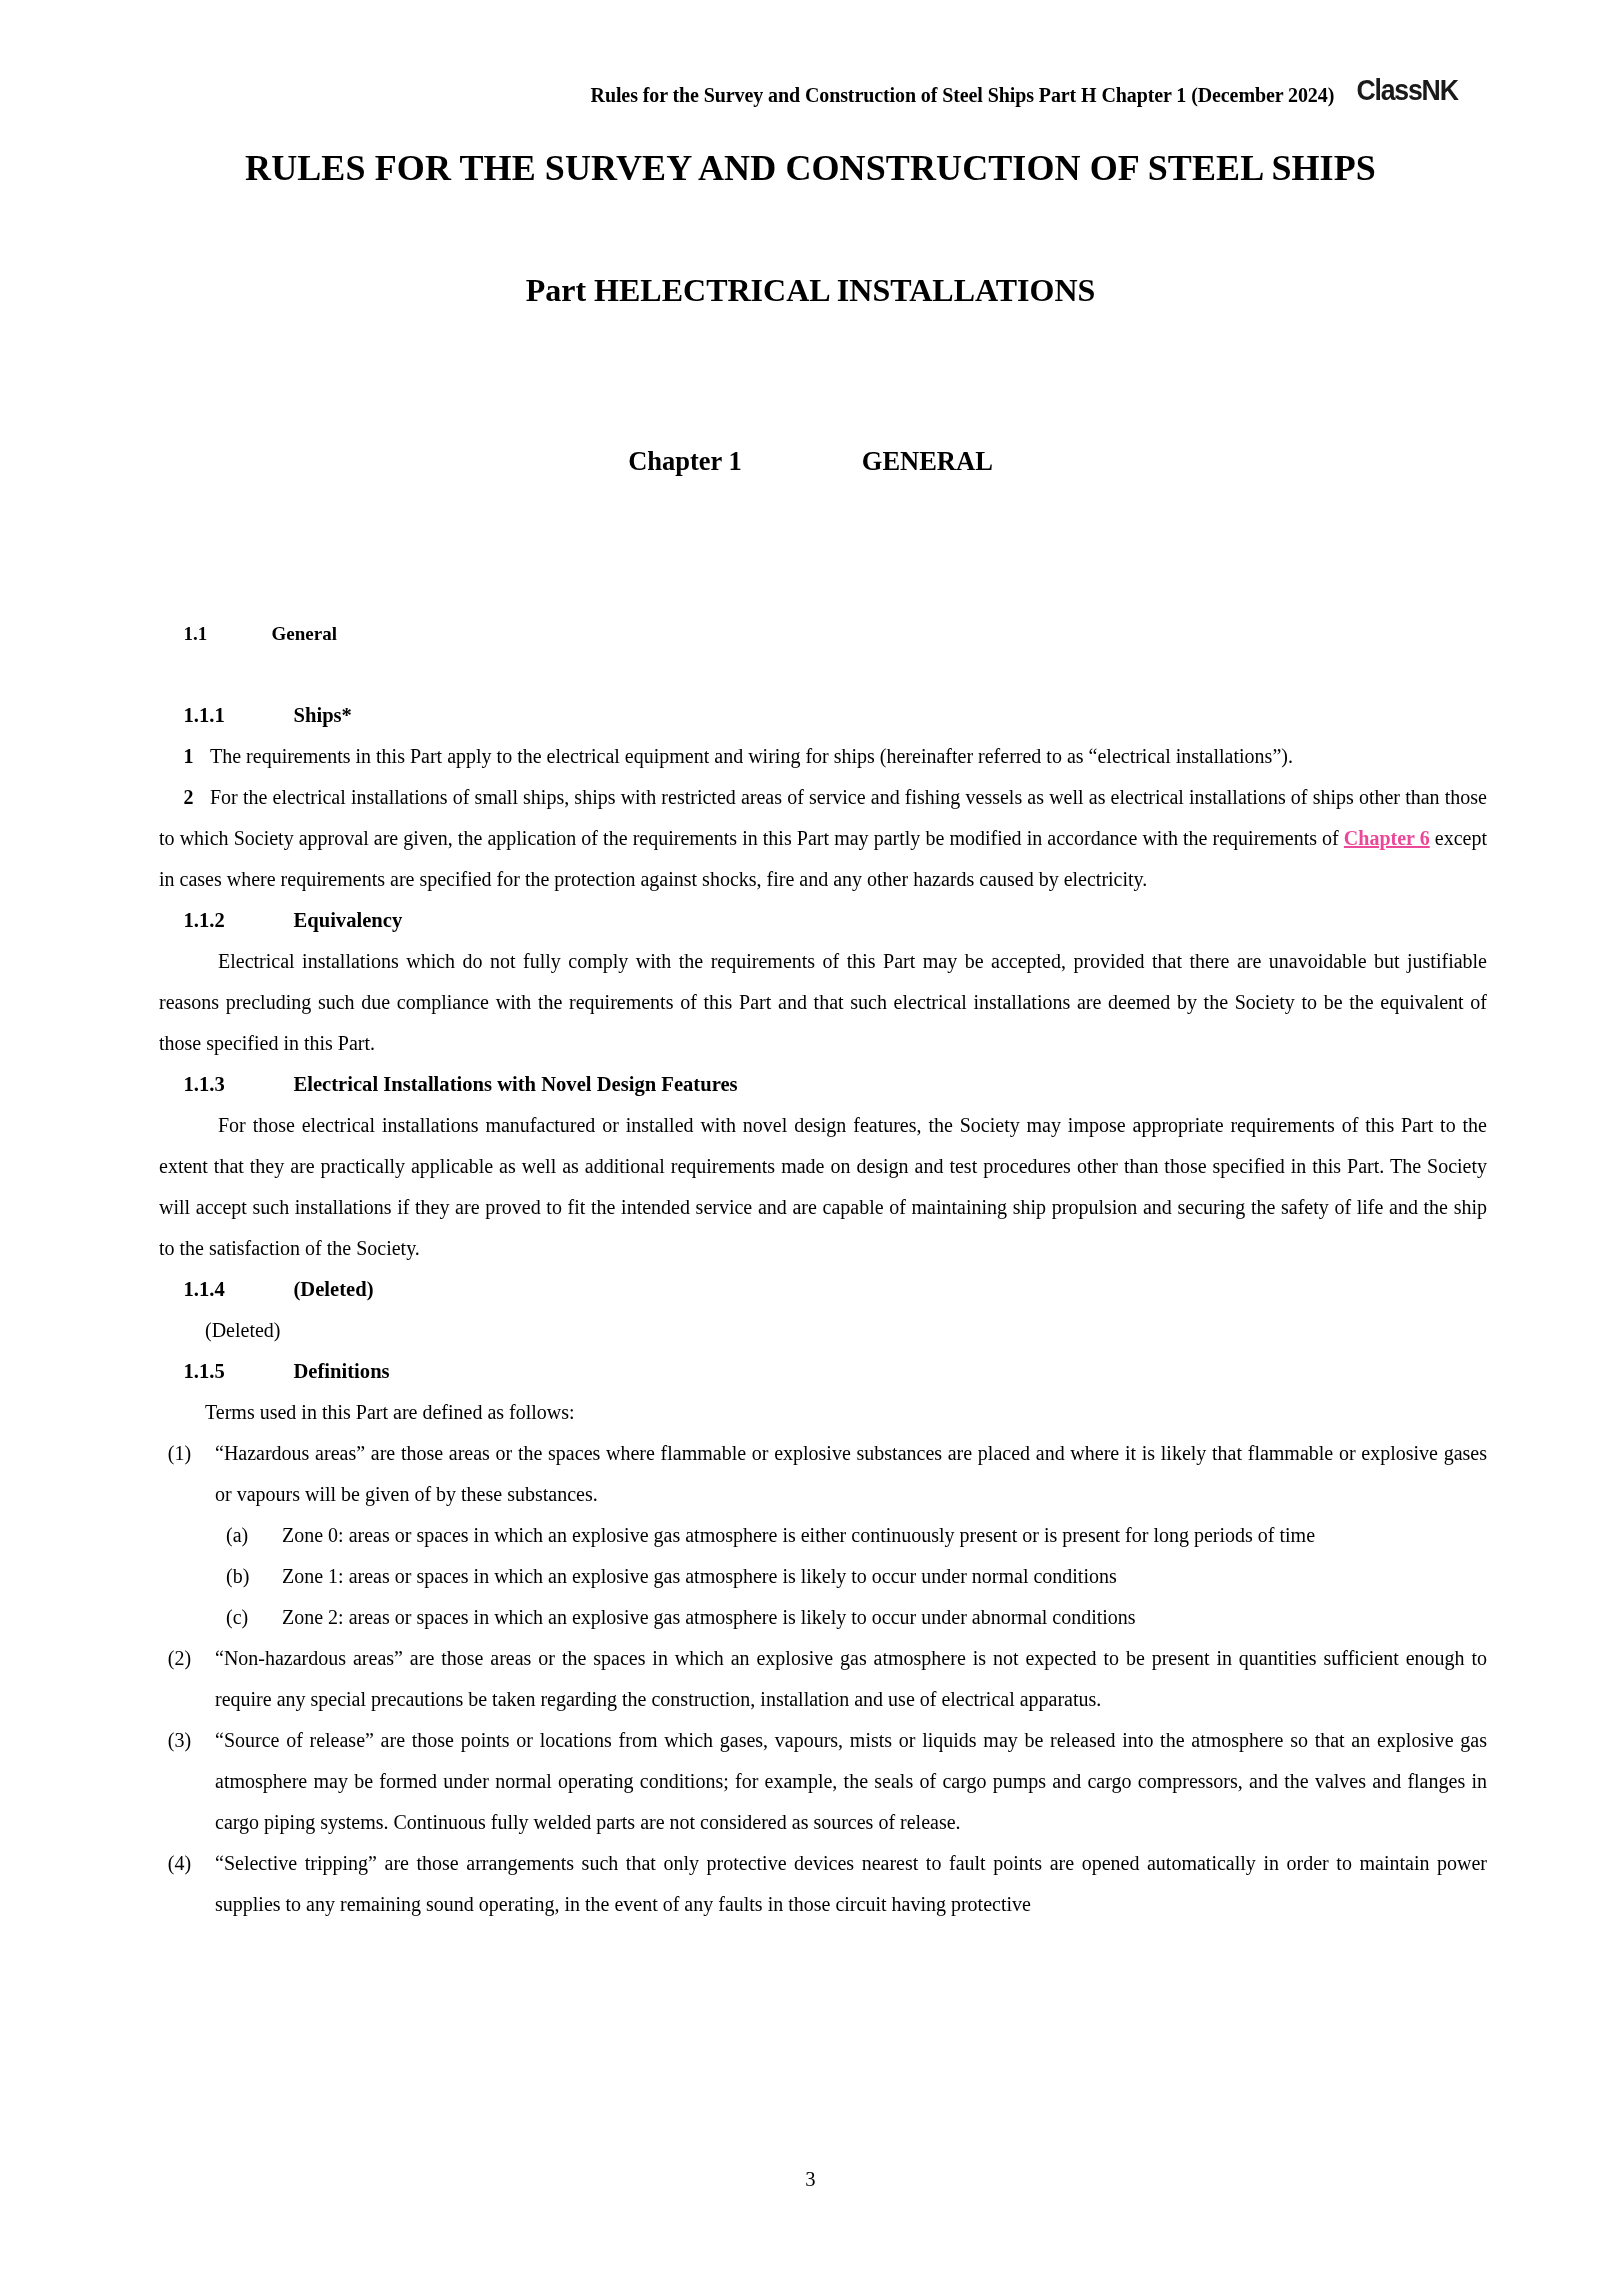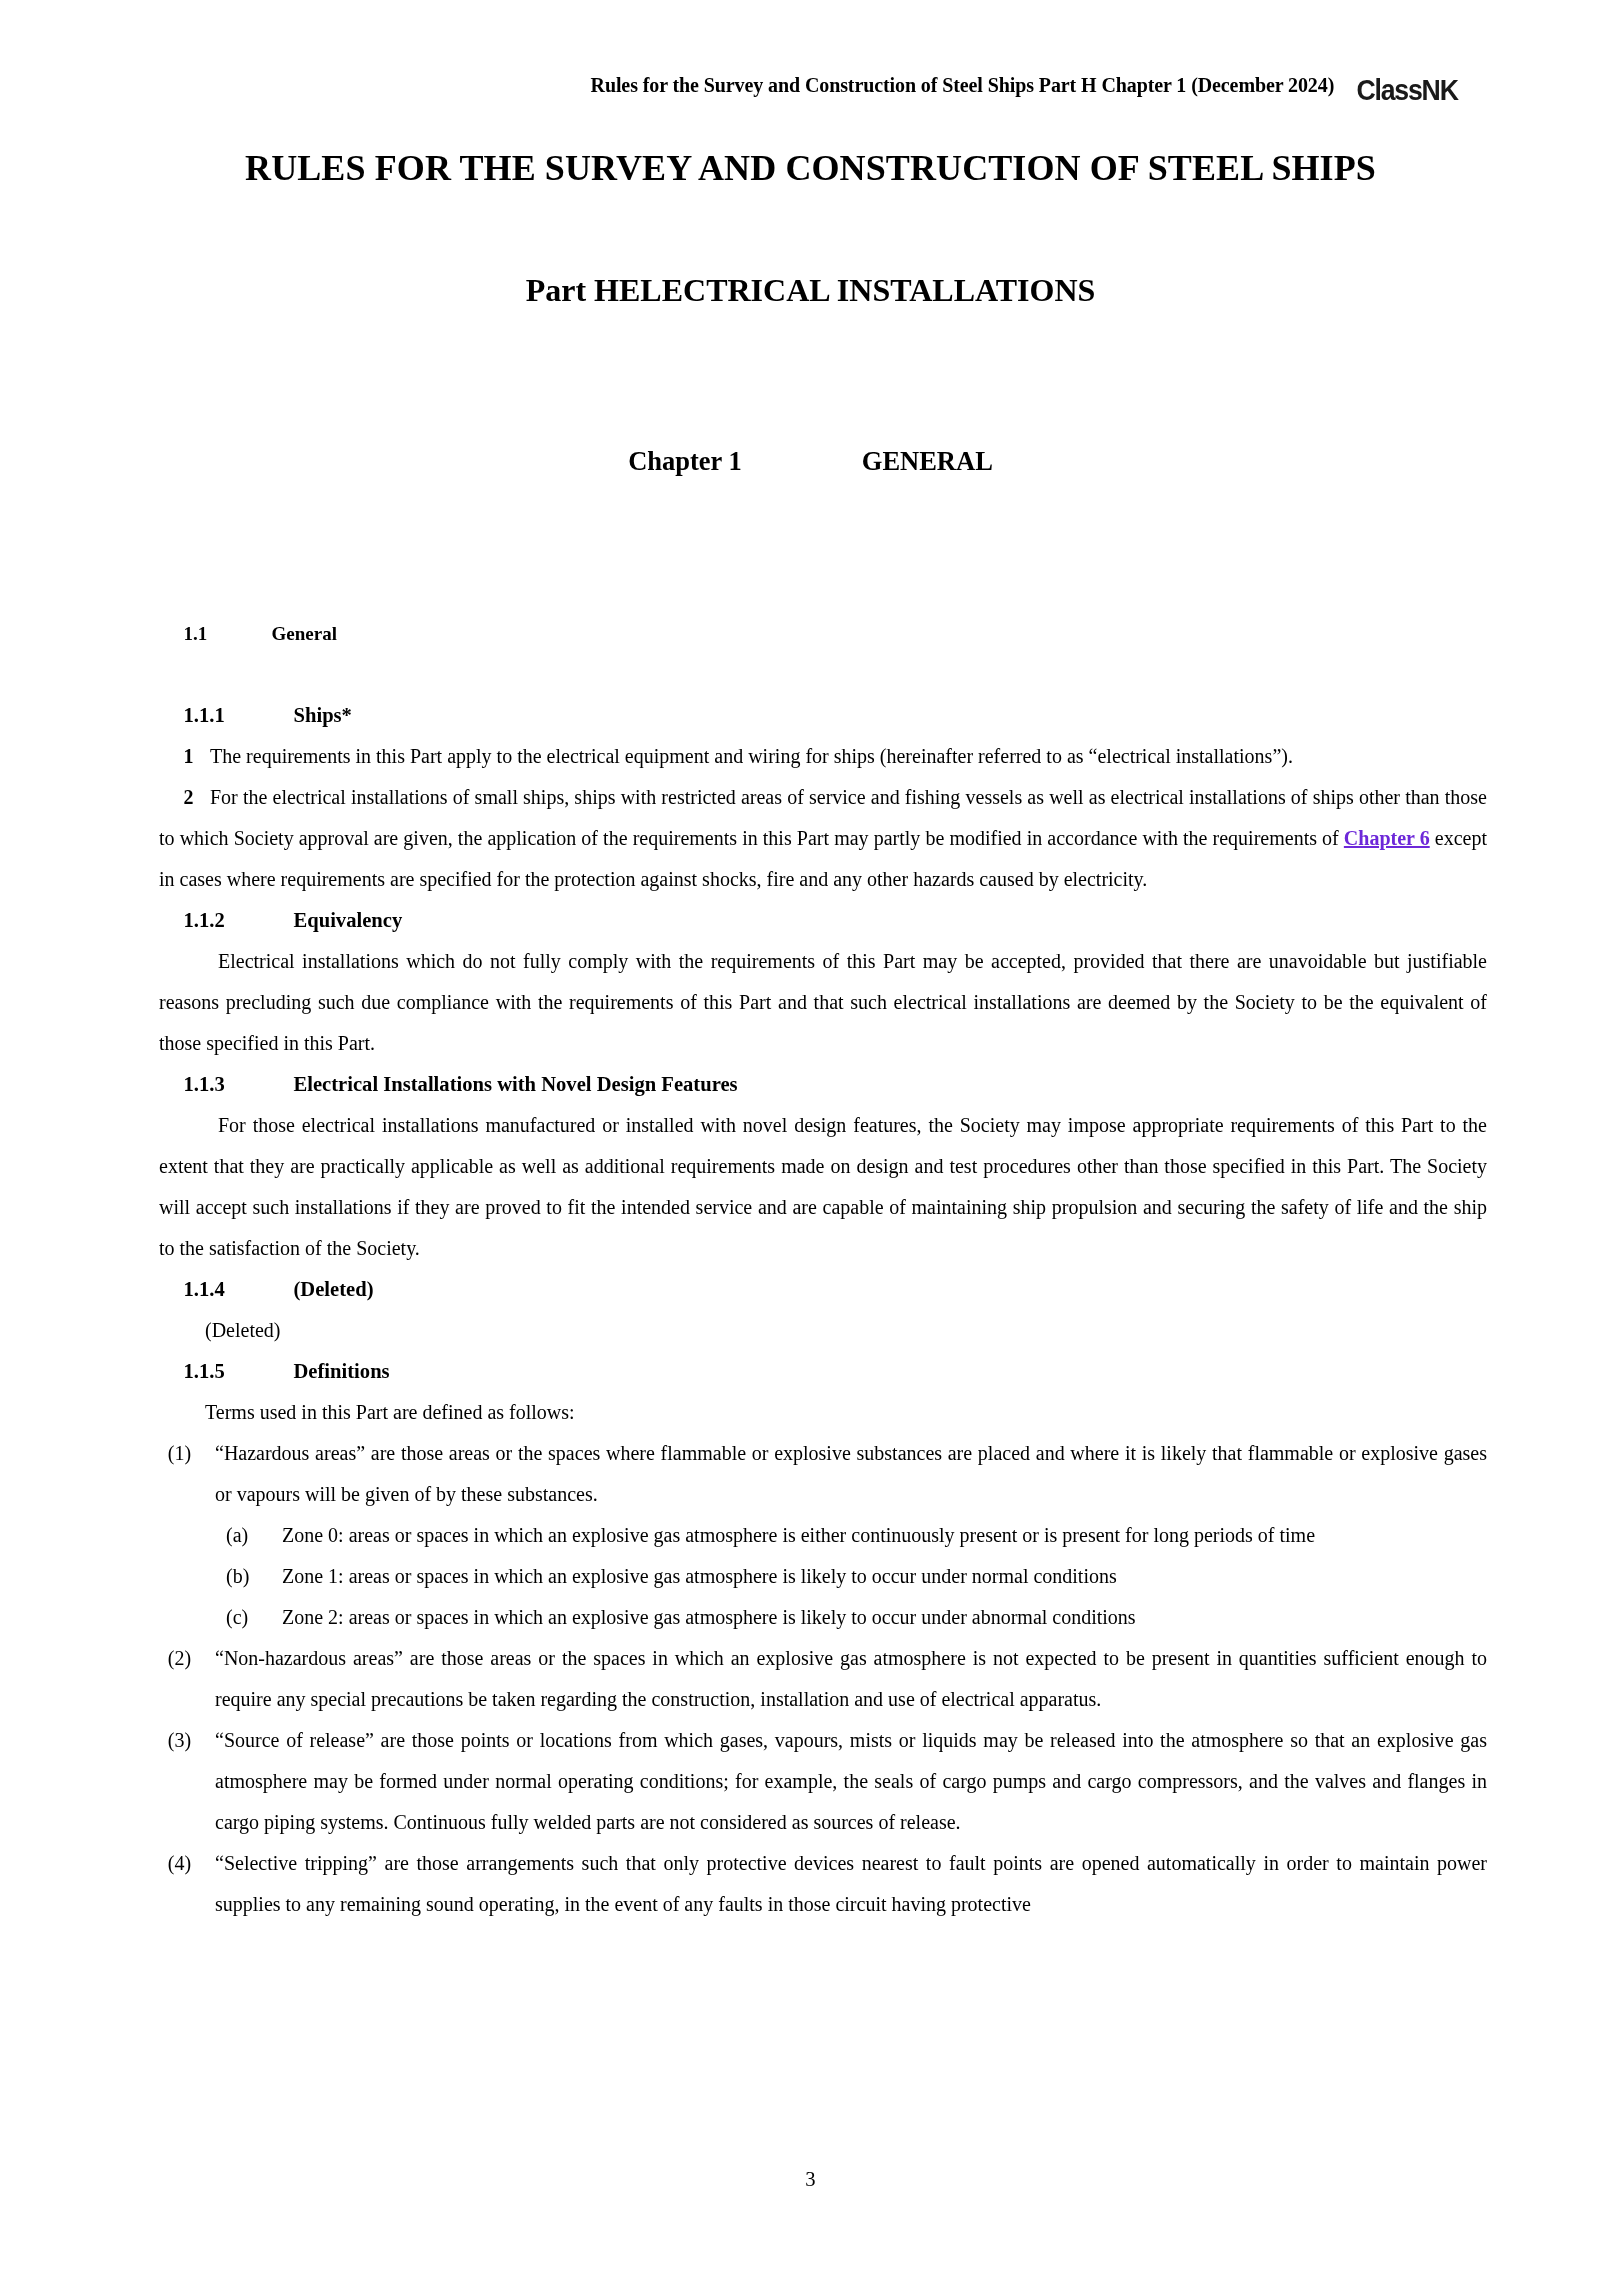--- a/index.html
+++ b/index.html
@@ -22,21 +22,21 @@
     overflow: hidden;
   }
 
   
   .runhead {
     position: absolute;
     top: 74px;
     left: 0;
     right: 0;
     display: flex;
-    align-items: flex-start;
+    align-items: flex-end;
     justify-content: flex-end;
     padding-right: 159px;
   }
   .runhead-text {
     font-family: "Liberation Serif", "DejaVu Serif", serif;
     font-weight: bold;
     font-size: 20px;
     letter-spacing: -0.1px;
     white-space: nowrap;
   }
@@ -126,21 +126,21 @@
   .p .itemno {
     font-weight: bold;
     display: inline-block;
     width: 51px;
     padding-left: 24.5px;
     box-sizing: border-box;
   }
   .p.plain-indent { padding-left: 46px; }
 
   .link {
-    color: #6d28d9;
+    color: #ec4899;
     font-weight: bold;
   }
 
   
   .list1 { margin: 0; }
   .li1 {
     position: relative;
     padding-left: 56px;
     text-align: justify;
     line-height: 41px;

